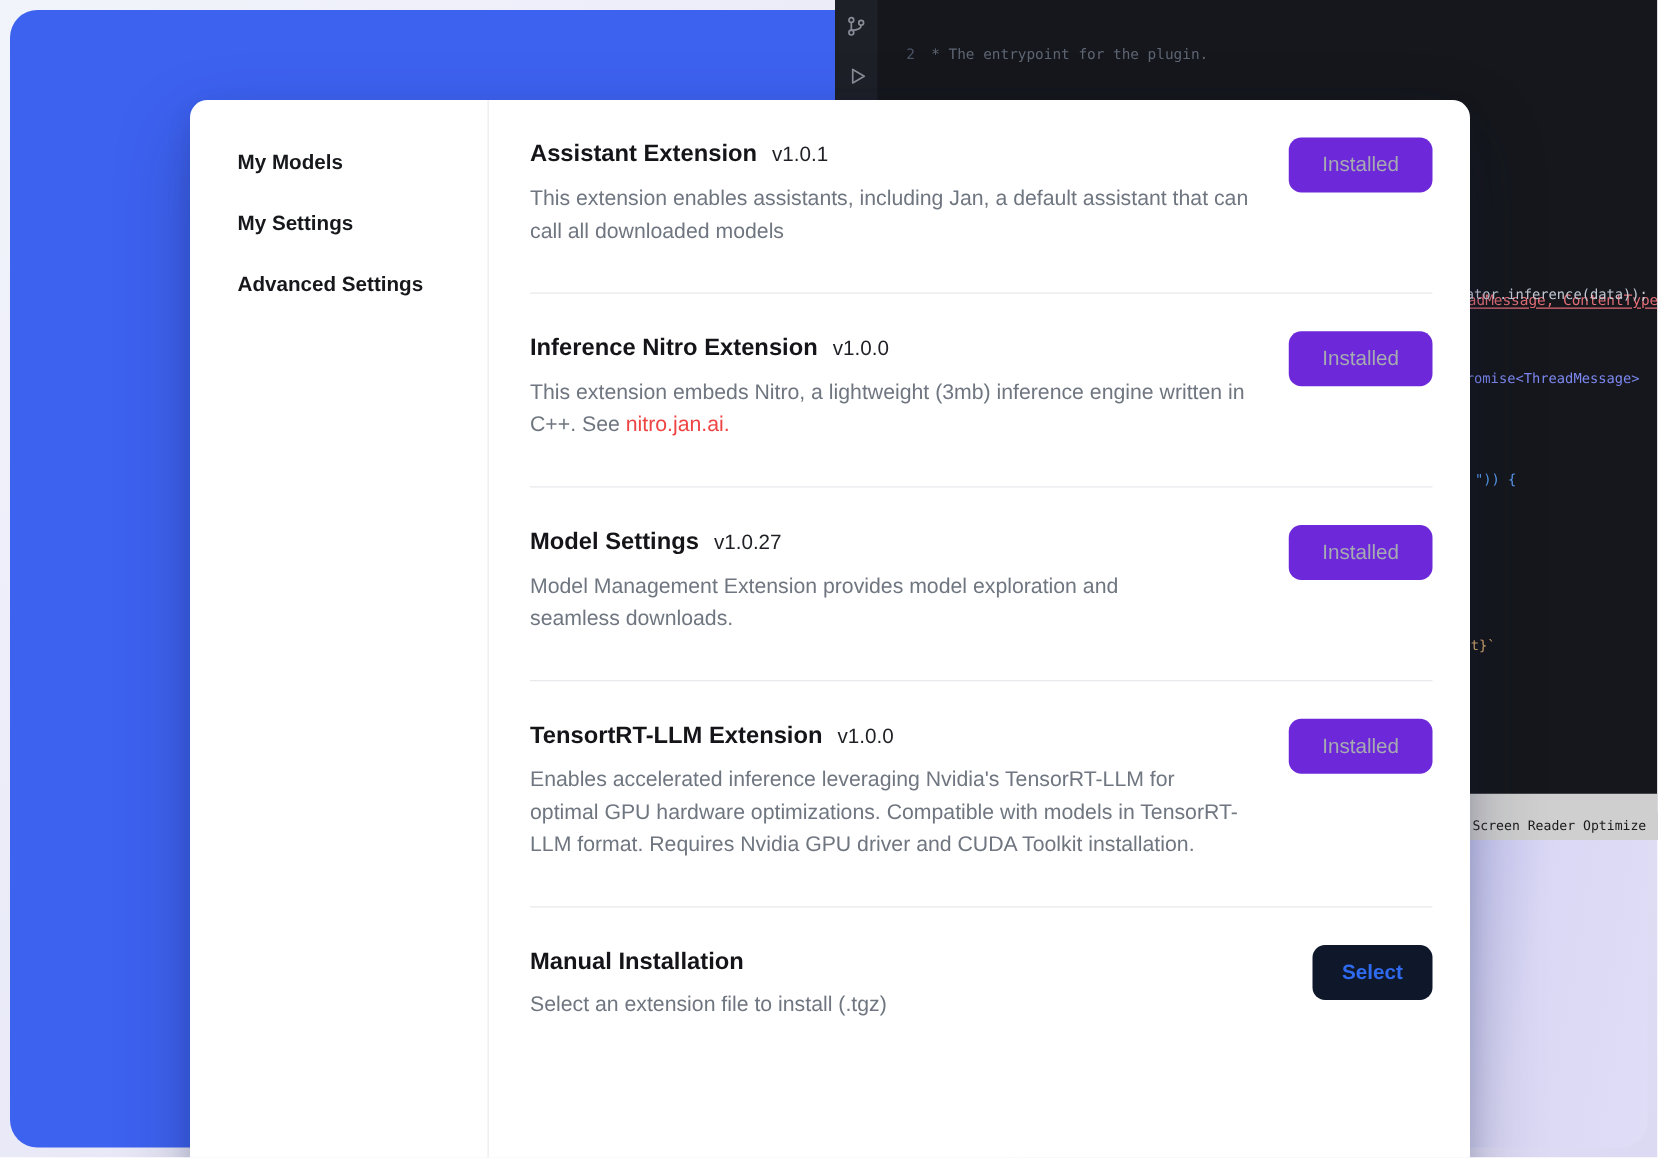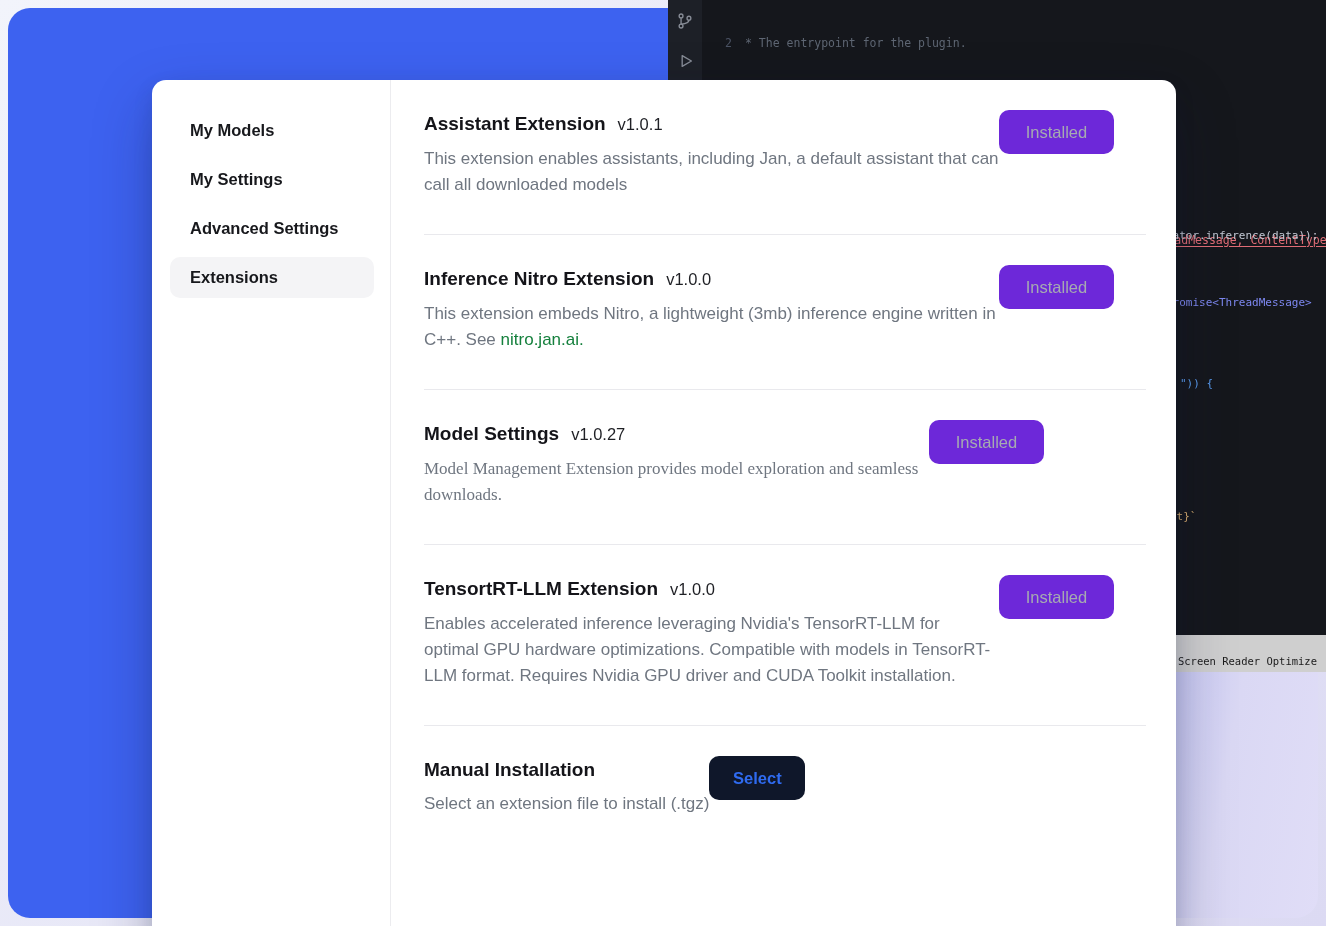--- a/index.html
+++ b/index.html
@@ -51,30 +51,30 @@
     box-shadow: 0 25px 60px rgba(20,25,60,0.28), 0 8px 20px rgba(20,25,60,0.12);
   }
   .nav { width: 239px; flex-shrink: 0; border-right: 1px solid #ececef; padding: 30px 16px 0 18px; }
   .nav-item {
     padding: 11px 20px; border-radius: 10px; margin-bottom: 8px;
     font-size: 16.5px; font-weight: 700; color: #17181c; cursor: pointer;
   }
   .nav-item.active { background: #f4f4f6; }
   .content { flex: 1; padding: 0 30px 0 33px; }
   .row {
-    display: flex; align-items: flex-start;
+    display: flex; justify-content: space-between; align-items: flex-start;
     padding: 30px 0 36px; border-bottom: 1px solid #e9e9ed;
   }
   .row.last { border-bottom: none; padding-bottom: 16px; }
   .row-left { max-width: 585px; }
   .row-title { margin: 0 0 8px; font-size: 19px; line-height: 27px; font-weight: 700; color: #141419; }
   .row-version { font-size: 16.5px; font-weight: 400; color: #1f2025; margin-left: 12px; }
   .row-desc { margin: 0; font-size: 17px; line-height: 26px; color: #6f7680; max-width: 575px; }
-  .row-desc.narrow { max-width: 505px; font-family: Liberation Serif, serif; }
-  .row-desc a { color: #15803d; text-decoration: none; cursor: pointer; }
+  .row-desc.narrow { max-width: 505px; }
+  .row-desc a { color: #ef4444; text-decoration: none; cursor: pointer; }
   .btn {
     border: none; border-radius: 10px; height: 44px; min-width: 115px; padding: 0 20px;
     font-size: 16.5px; font-family: inherit; cursor: pointer; flex-shrink: 0;
   }
   .btn-installed { background: #6d28d9; color: #a6aab1; font-weight: 400; }
   .btn-select { background: #0f172a; color: #2f6bf0; font-weight: 700; min-width: 96px; }
 </style>
 </head>
 <body>
 
@@ -116,21 +116,20 @@
       <span class="status-go">go</span>
       <span class="status-sr">Screen Reader Optimize</span>
     </div>
   </div>
 
   <div class="modal">
     <aside class="nav">
       <div class="nav-item">My Models</div>
       <div class="nav-item">My Settings</div>
       <div class="nav-item">Advanced Settings</div>
-      <div class="nav-item active">Extensions</div>
     </aside>
 
     <main class="content">
 
       <article class="row">
         <div class="row-left">
           <h2 class="row-title"><span>Assistant Extension</span><span class="row-version">v1.0.1</span></h2>
           <p class="row-desc">This extension enables assistants, including Jan, a default assistant that can call all downloaded models</p>
         </div>
         <button class="btn btn-installed">Installed</button>

